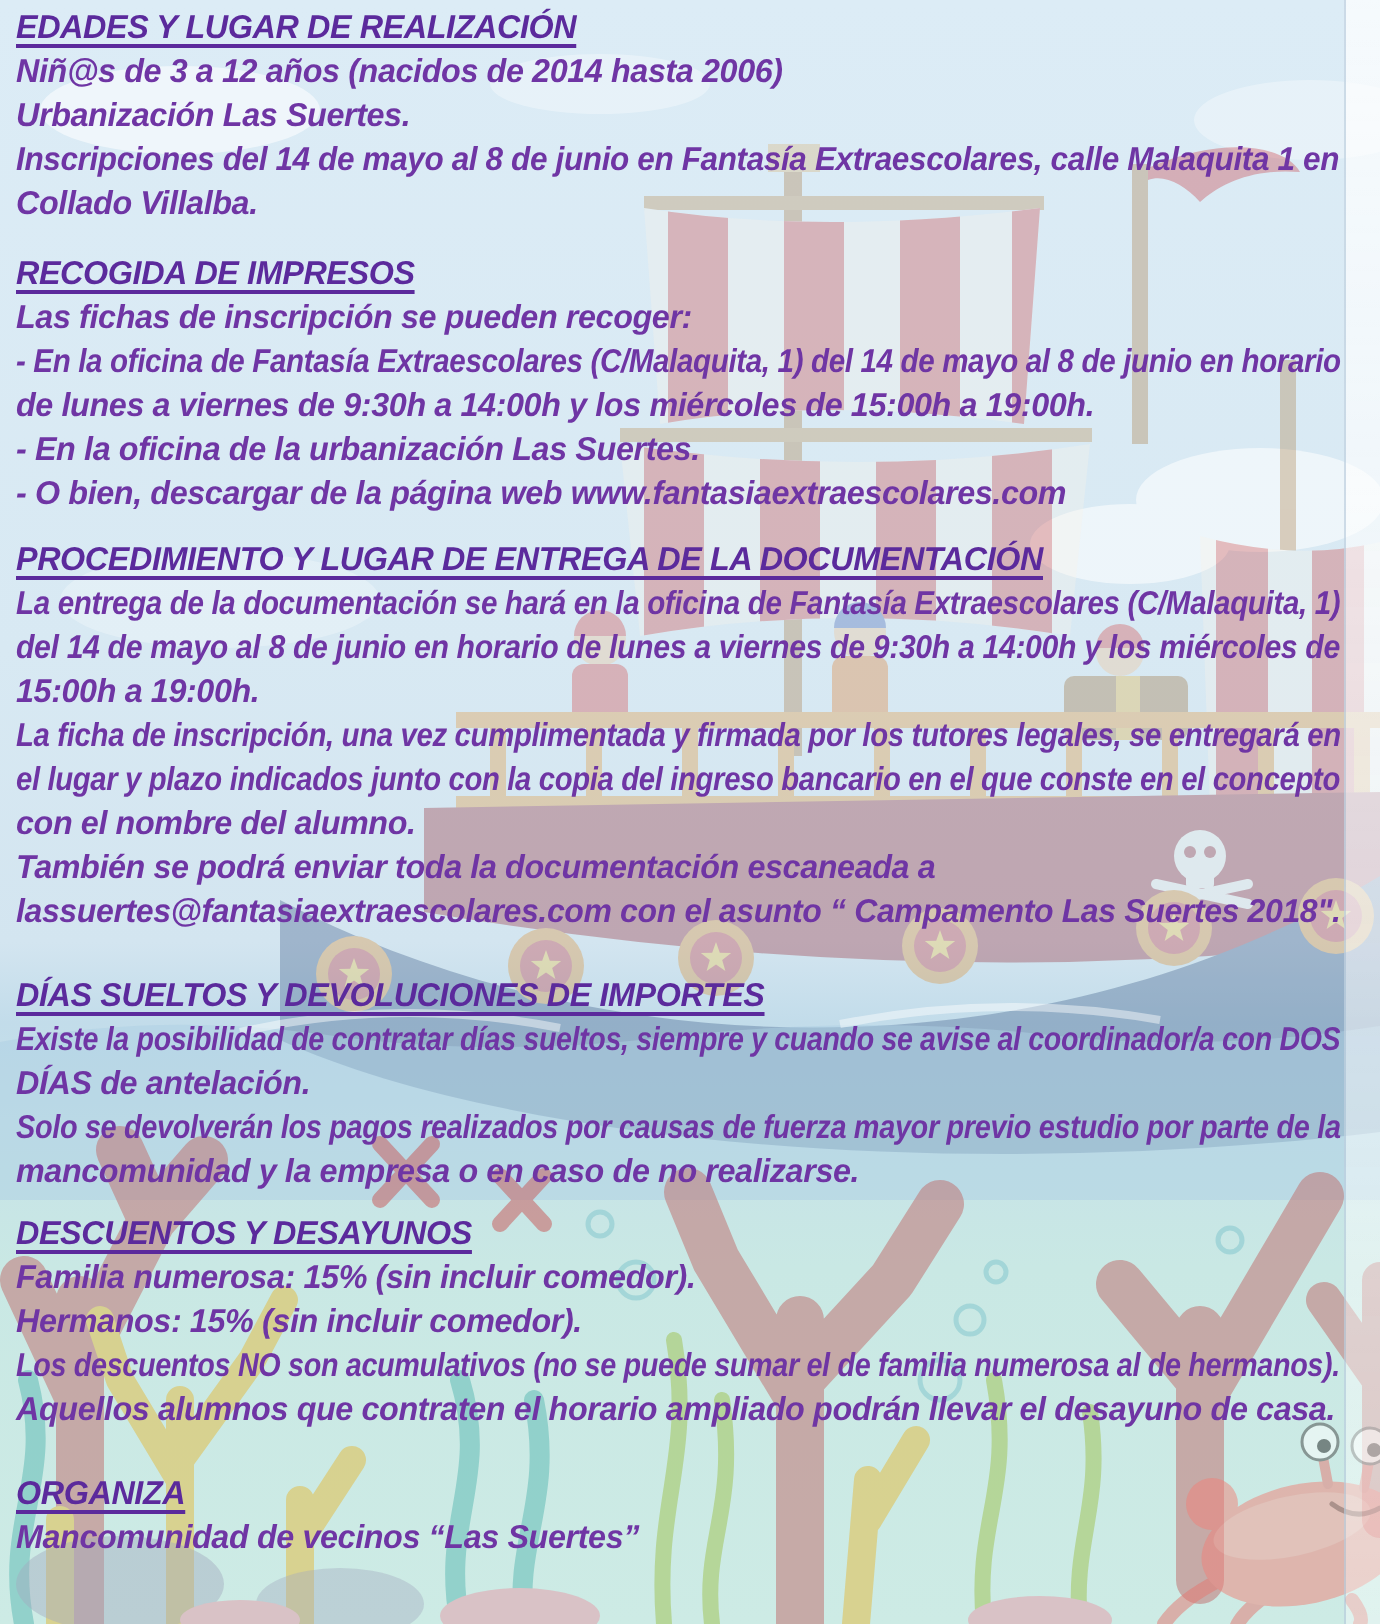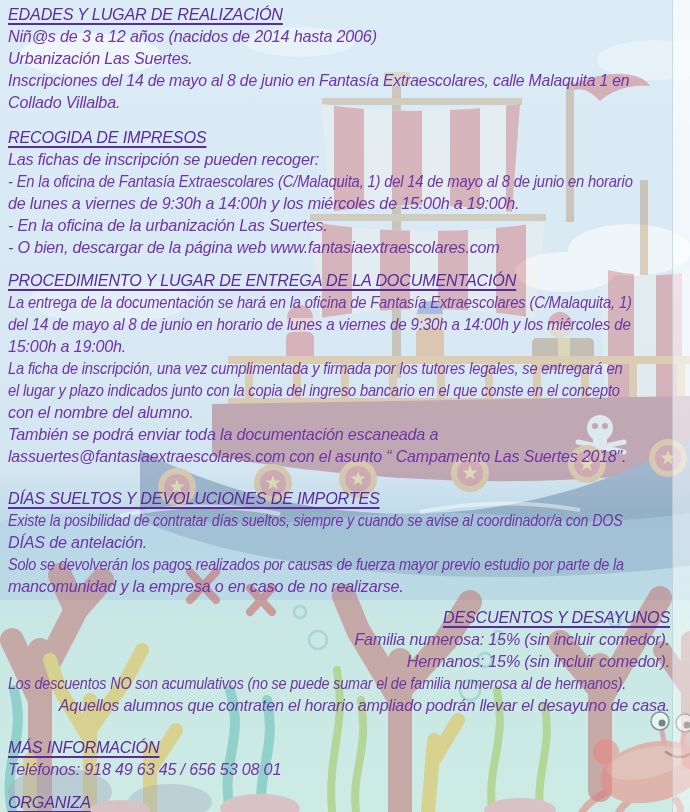--- a/index.html
+++ b/index.html
@@ -12,29 +12,29 @@
   }
   .bg{position:absolute;inset:0;width:690px;height:812px;}
   .edge-strip{
     position:absolute;top:0;right:0;width:17px;height:100%;
     background:linear-gradient(180deg,rgba(255,255,255,.72),rgba(255,255,255,.38));
     border-left:1px solid rgba(150,180,205,.45);
     z-index:3;
   }
   .content{
     position:absolute;inset:0;padding:3px 6px 0 8px;z-index:2;
-    font-style:italic;font-weight:normal;font-size:16.5px;line-height:22px;
+    font-style:italic;font-weight:bold;font-size:16.5px;line-height:22px;
     letter-spacing:-0.2px;color:var(--body-color,#6f35a4);
   }
   .section{margin-top:11px;}
   .section:first-child{margin-top:0;}
   .section:nth-child(2){margin-top:13px;}
   .section:nth-child(3){}
   .section:nth-child(4){margin-top:20px;}
-  .section:nth-child(5){margin-top:9px;text-align:right;}
+  .section:nth-child(5){margin-top:9px;}
   .section:nth-child(6){margin-top:20px;}
   .section:nth-child(7){margin-top:11px;}
   .heading{
     color:var(--heading-color,#5b2a9c);
     text-decoration:underline;text-decoration-thickness:2px;text-underline-offset:3px;
     white-space:nowrap;transform-origin:0 50%;
   }
   .line{white-space:nowrap;transform-origin:0 50%;}
 </style>
 </head>
@@ -268,23 +268,19 @@
         <div class="line" style="transform: scaleX(0.97929);">mancomunidad y la empresa o en caso de no realizarse.</div>
       </div>
       <div class="section">
         <div class="heading" style="transform: scaleX(0.97929);">DESCUENTOS Y DESAYUNOS</div>
         <div class="line" style="transform: scaleX(0.97929);">Familia numerosa: 15% (sin incluir comedor).</div>
         <div class="line" style="transform: scaleX(0.97929);">Hermanos: 15% (sin incluir comedor).</div>
         <div class="line" style="transform: scaleX(0.8722);">Los descuentos NO son acumulativos (no se puede sumar el de familia numerosa al de hermanos).</div>
         <div class="line" style="transform: scaleX(0.97929);">Aquellos alumnos que contraten el horario ampliado podrán llevar el desayuno de casa.</div>
       </div>
       <div class="section">
-        <div class="heading" style="transform: scaleX(0.97929);">MÁS INFORMACIÓN</div>
-        <div class="line" style="transform: scaleX(0.97929);">Teléfonos: 918 49 63 45 / 656 53 08 01</div>
-      </div>
-      <div class="section">
         <div class="heading" style="transform: scaleX(0.97929);">ORGANIZA</div>
         <div class="line" style="transform: scaleX(0.97929);">Mancomunidad de vecinos “Las Suertes”</div>
       </div>
     </div>
 
   <div class="edge-strip"></div>
 </div>
 
 </body></html>

